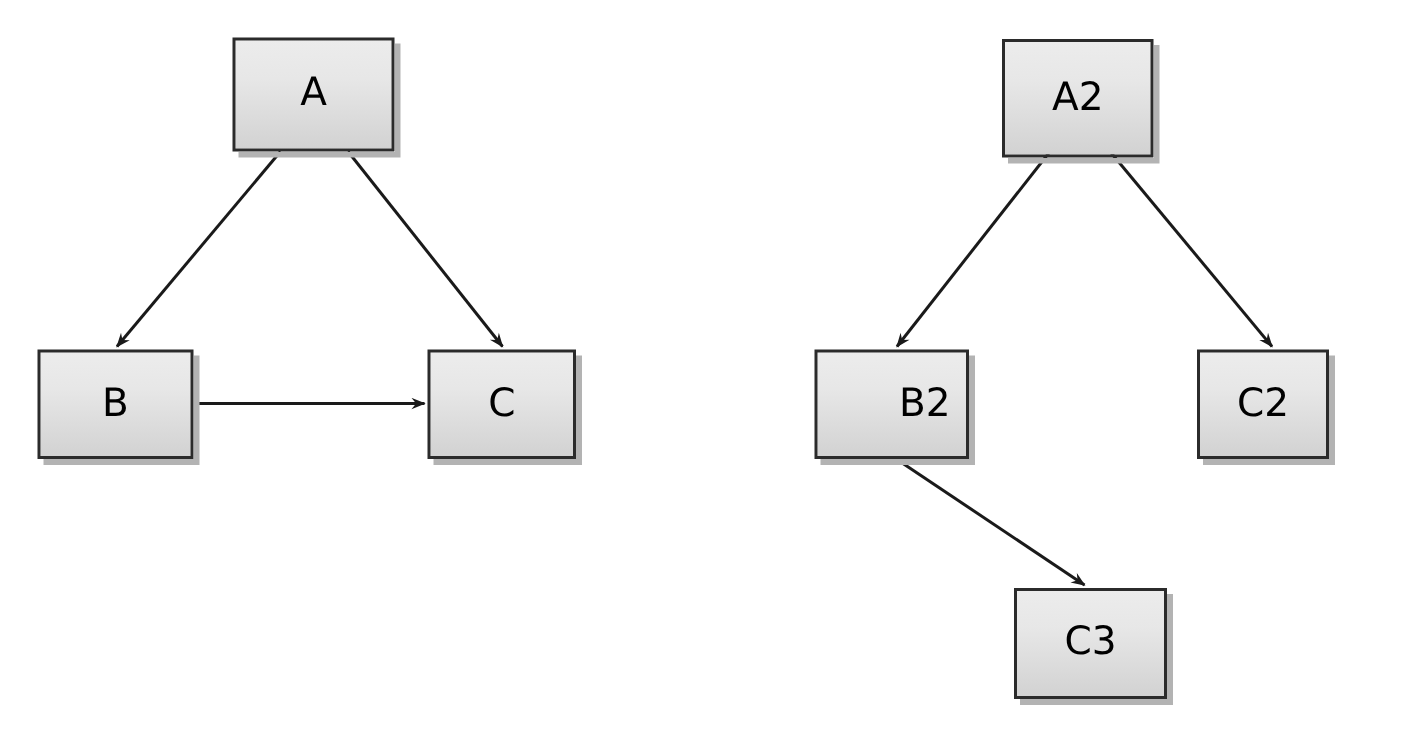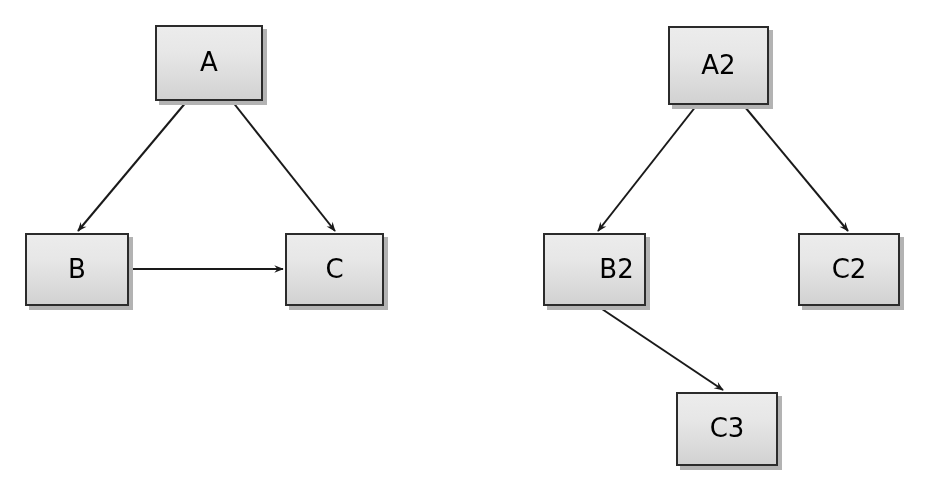--- a/index.html
+++ b/index.html
@@ -75,20 +75,20 @@
       </div>
       <div class="node" style="left: 285px; top: 233px; width: 99px; height: 73px;">
         <span class="node-label">C</span>
       </div>
       <div class="node" style="left: 668px; top: 26px; width: 101px; height: 79px;">
         <span class="node-label">A2</span>
       </div>
       <div class="node" style="left: 543px; top: 233px; width: 103px; height: 73px; padding-left: 44px;">
         <span class="node-label">B2</span>
       </div>
-      <div class="node" style="left: 798px; top: 233px; width: 102px; height: 73px;">
+      <div class="node" style="left: 798px; top: 233px; width: 88px; height: 73px;">
         <span class="node-label">C2</span>
       </div>
       <div class="node" style="left: 676px; top: 392px; width: 102px; height: 74px;">
         <span class="node-label">C3</span>
       </div>
     </div>
 </div>
 
 </body></html>

